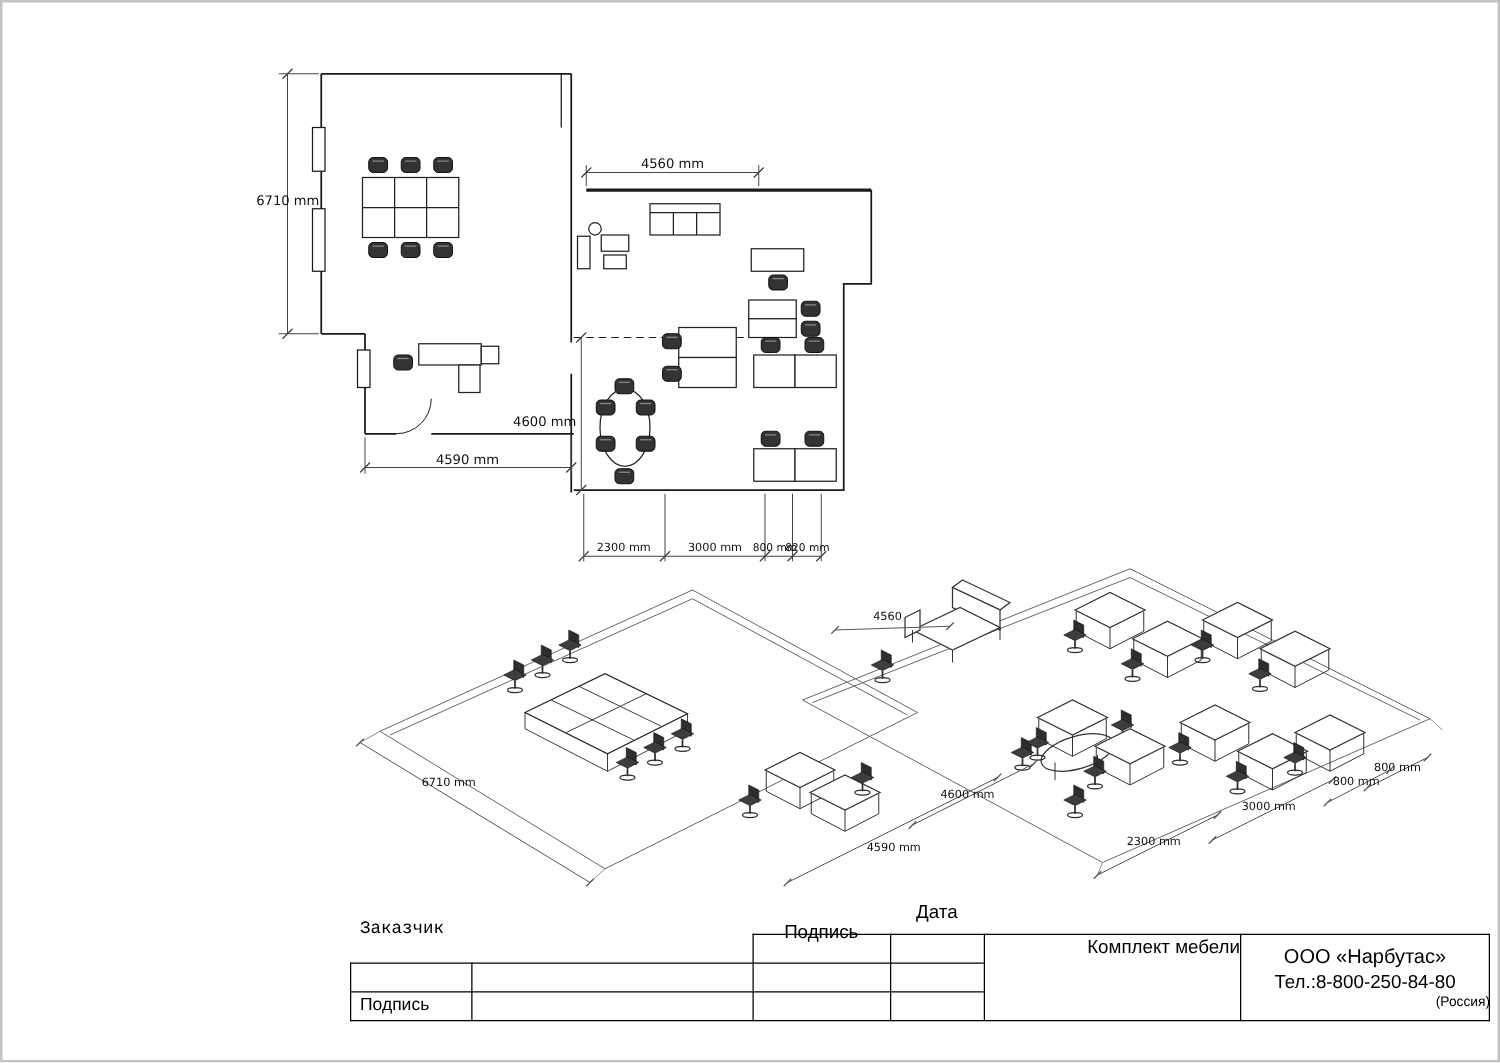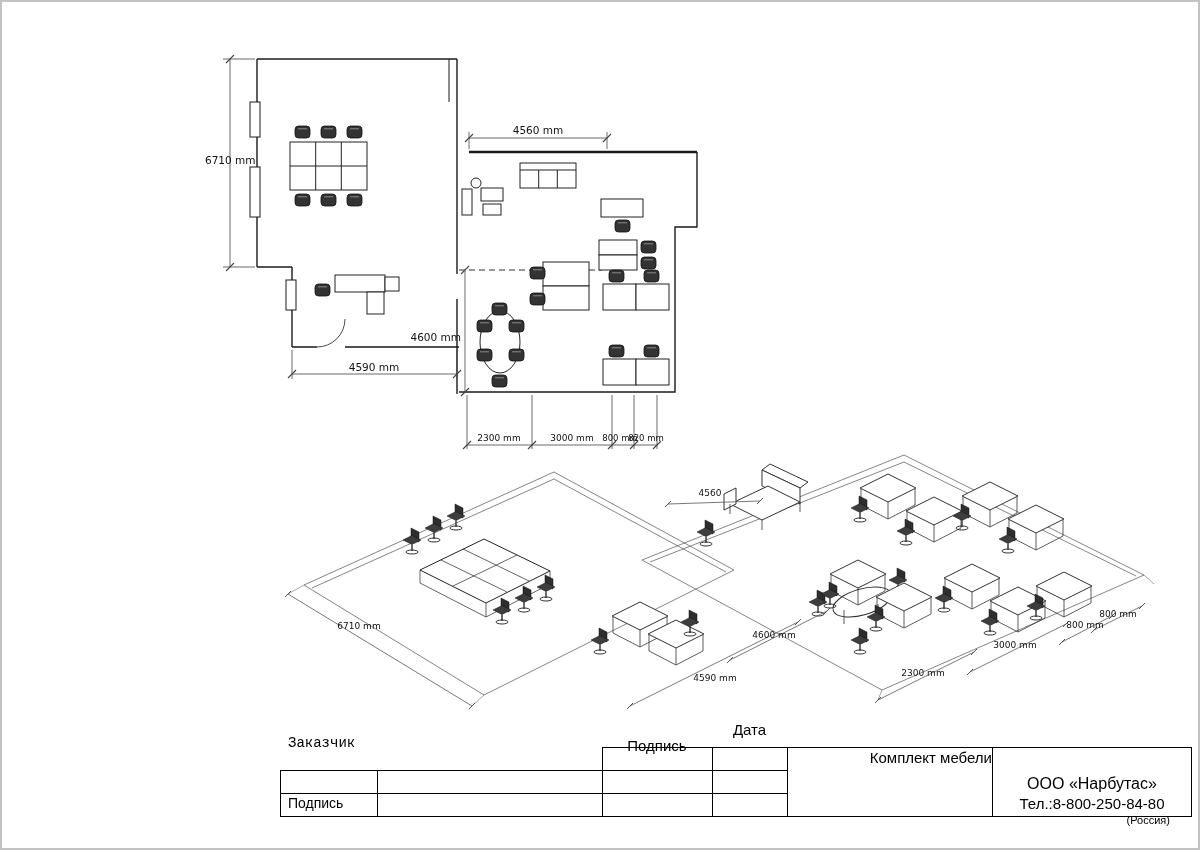--- a/index.html
+++ b/index.html
@@ -8,25 +8,25 @@
     border:2px solid #c3c3c3;box-sizing:border-box;overflow:hidden;
     font-family:"Liberation Sans",sans-serif;color:#000;
   }
   svg{position:absolute;}
   svg text{font-family:"DejaVu Sans",sans-serif;fill:#111;}
   .tl{position:absolute;background:#000;}
   .tbx{position:absolute;color:#000;line-height:1.1;}
   .center{text-align:center;}
   .company-cell{
     position:absolute;display:flex;flex-direction:column;align-items:center;
-    justify-content:center;gap:2px;margin-top:18px;
+    justify-content:center;gap:2px;
   }
   .company-name{font-size:16px;}
   .company-phone{font-size:15px;}
-  .company-country{font-size:11px;align-self:flex-end;padding-right:22px;}
+  .company-country{font-size:11px;align-self:flex-end;}
 </style>
 </head>
 <body>
 
 <div class="sheet">
 
   <svg style="left:195px;top:35px;" width="520" height="420" viewBox="0 0 520 420">
     <defs>
       <g id="pchair">
         <rect x="0" y="0" width="15" height="12" rx="3.5" fill="#333" stroke="#111" stroke-width="0.8"></rect>

